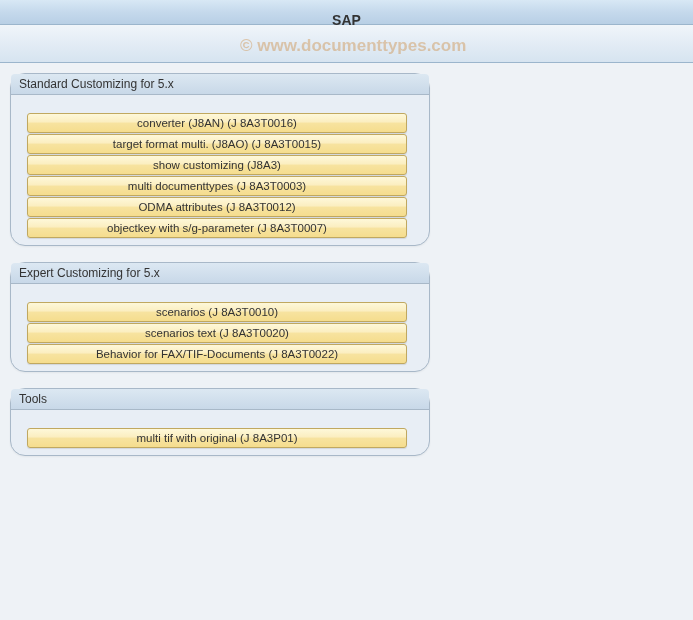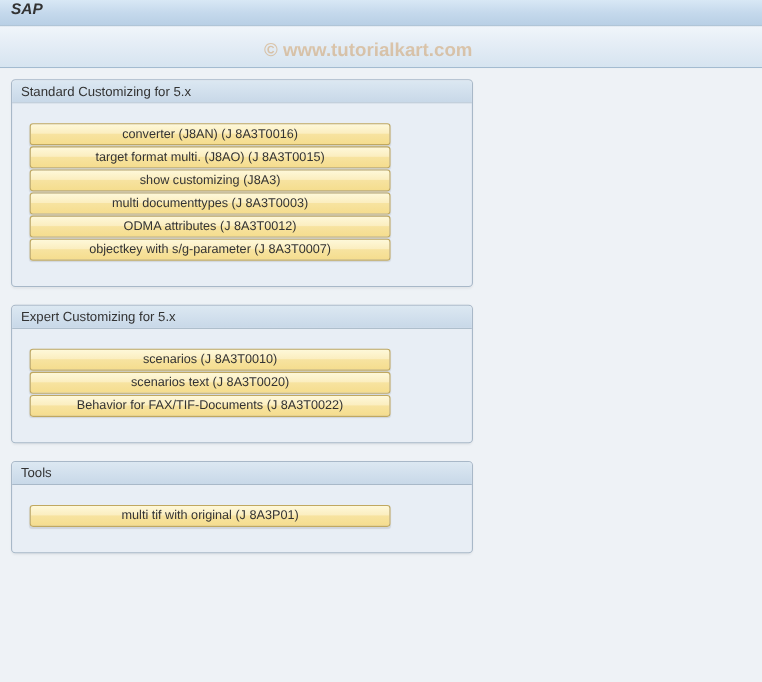--- a/index.html
+++ b/index.html
@@ -12,60 +12,60 @@
       font-size: 12px;
       background: #f5f5f5;
       width: 693px;
       height: 620px;
       position: relative;
       overflow: hidden;
     }
     .title-bar {
       background: linear-gradient(to bottom, #d8e8f5 0%, #c5d9ec 50%, #b8cfe5 100%);
       border-bottom: 1px solid #9bb5cc;
-      padding: 0 10px;
+      padding: 12px 10px;
       font-weight: bold;
-      font-style: italic;
       font-size: 14px;
       color: #333;
       height: 24px;
+      text-align: center;
     }
     .toolbar {
       background: linear-gradient(to bottom, #f0f5fa 0%, #e3ecf5 50%, #d6e4f0 100%);
       border-bottom: 1px solid #9bb5cc;
       height: 38px;
     }
     .content {
       padding: 10px;
       background: #eef2f6;
       height: calc(100% - 62px);
     }
     .group-box {
       background: #e8eef5;
       border: 1px solid #a8b8c8;
-      border-radius: 4px;
+      border-radius: 15px;
       margin-bottom: 16px;
       width: 420px;
-      padding-bottom: 18px;
+      padding-bottom: 2px;
       box-shadow: 0 1px 2px rgba(0,0,0,0.05);
     }
     .group-header {
       background: linear-gradient(to bottom, #dce8f2 0%, #c8d8e8 100%);
       border-bottom: 1px solid #a8b8c8;
       border-radius: 4px 4px 0 0;
       padding: 3px 8px;
       font-size: 12px;
       color: #333;
     }
     .group-body {
       padding: 18px 16px 4px 16px;
     }
     .sap-button {
       display: block;
-      width: 328px;
+      width: 380px;
       height: 20px;
       line-height: 18px;
       text-align: center;
       font-size: 11.5px;
       color: #333;
       background: linear-gradient(to bottom, #fef8d9 0%, #fbeec0 45%, #f7e3a0 50%, #f5dd8e 100%);
       border: 1px solid #c0a860;
       border-radius: 3px;
       margin-bottom: 1px;
       cursor: pointer;
@@ -85,21 +85,21 @@
   </style>
 </head>
 <body>
 
 <div class="title-bar">
   <span>SAP</span>
 </div>
 
 <div class="toolbar"></div>
 
-<div class="watermark">© www.tutorialkart.com</div>
+<div class="watermark">© www.documenttypes.com</div>
 
 <div class="content">
 
   <div class="group-box">
     <div class="group-header">Standard Customizing for 5.x</div>
     <div class="group-body">
       <button class="sap-button">converter (J8AN) (J 8A3T0016)</button>
       <button class="sap-button">target format multi. (J8AO) (J 8A3T0015)</button>
       <button class="sap-button">show customizing (J8A3)</button>
       <button class="sap-button">multi documenttypes (J 8A3T0003)</button>

